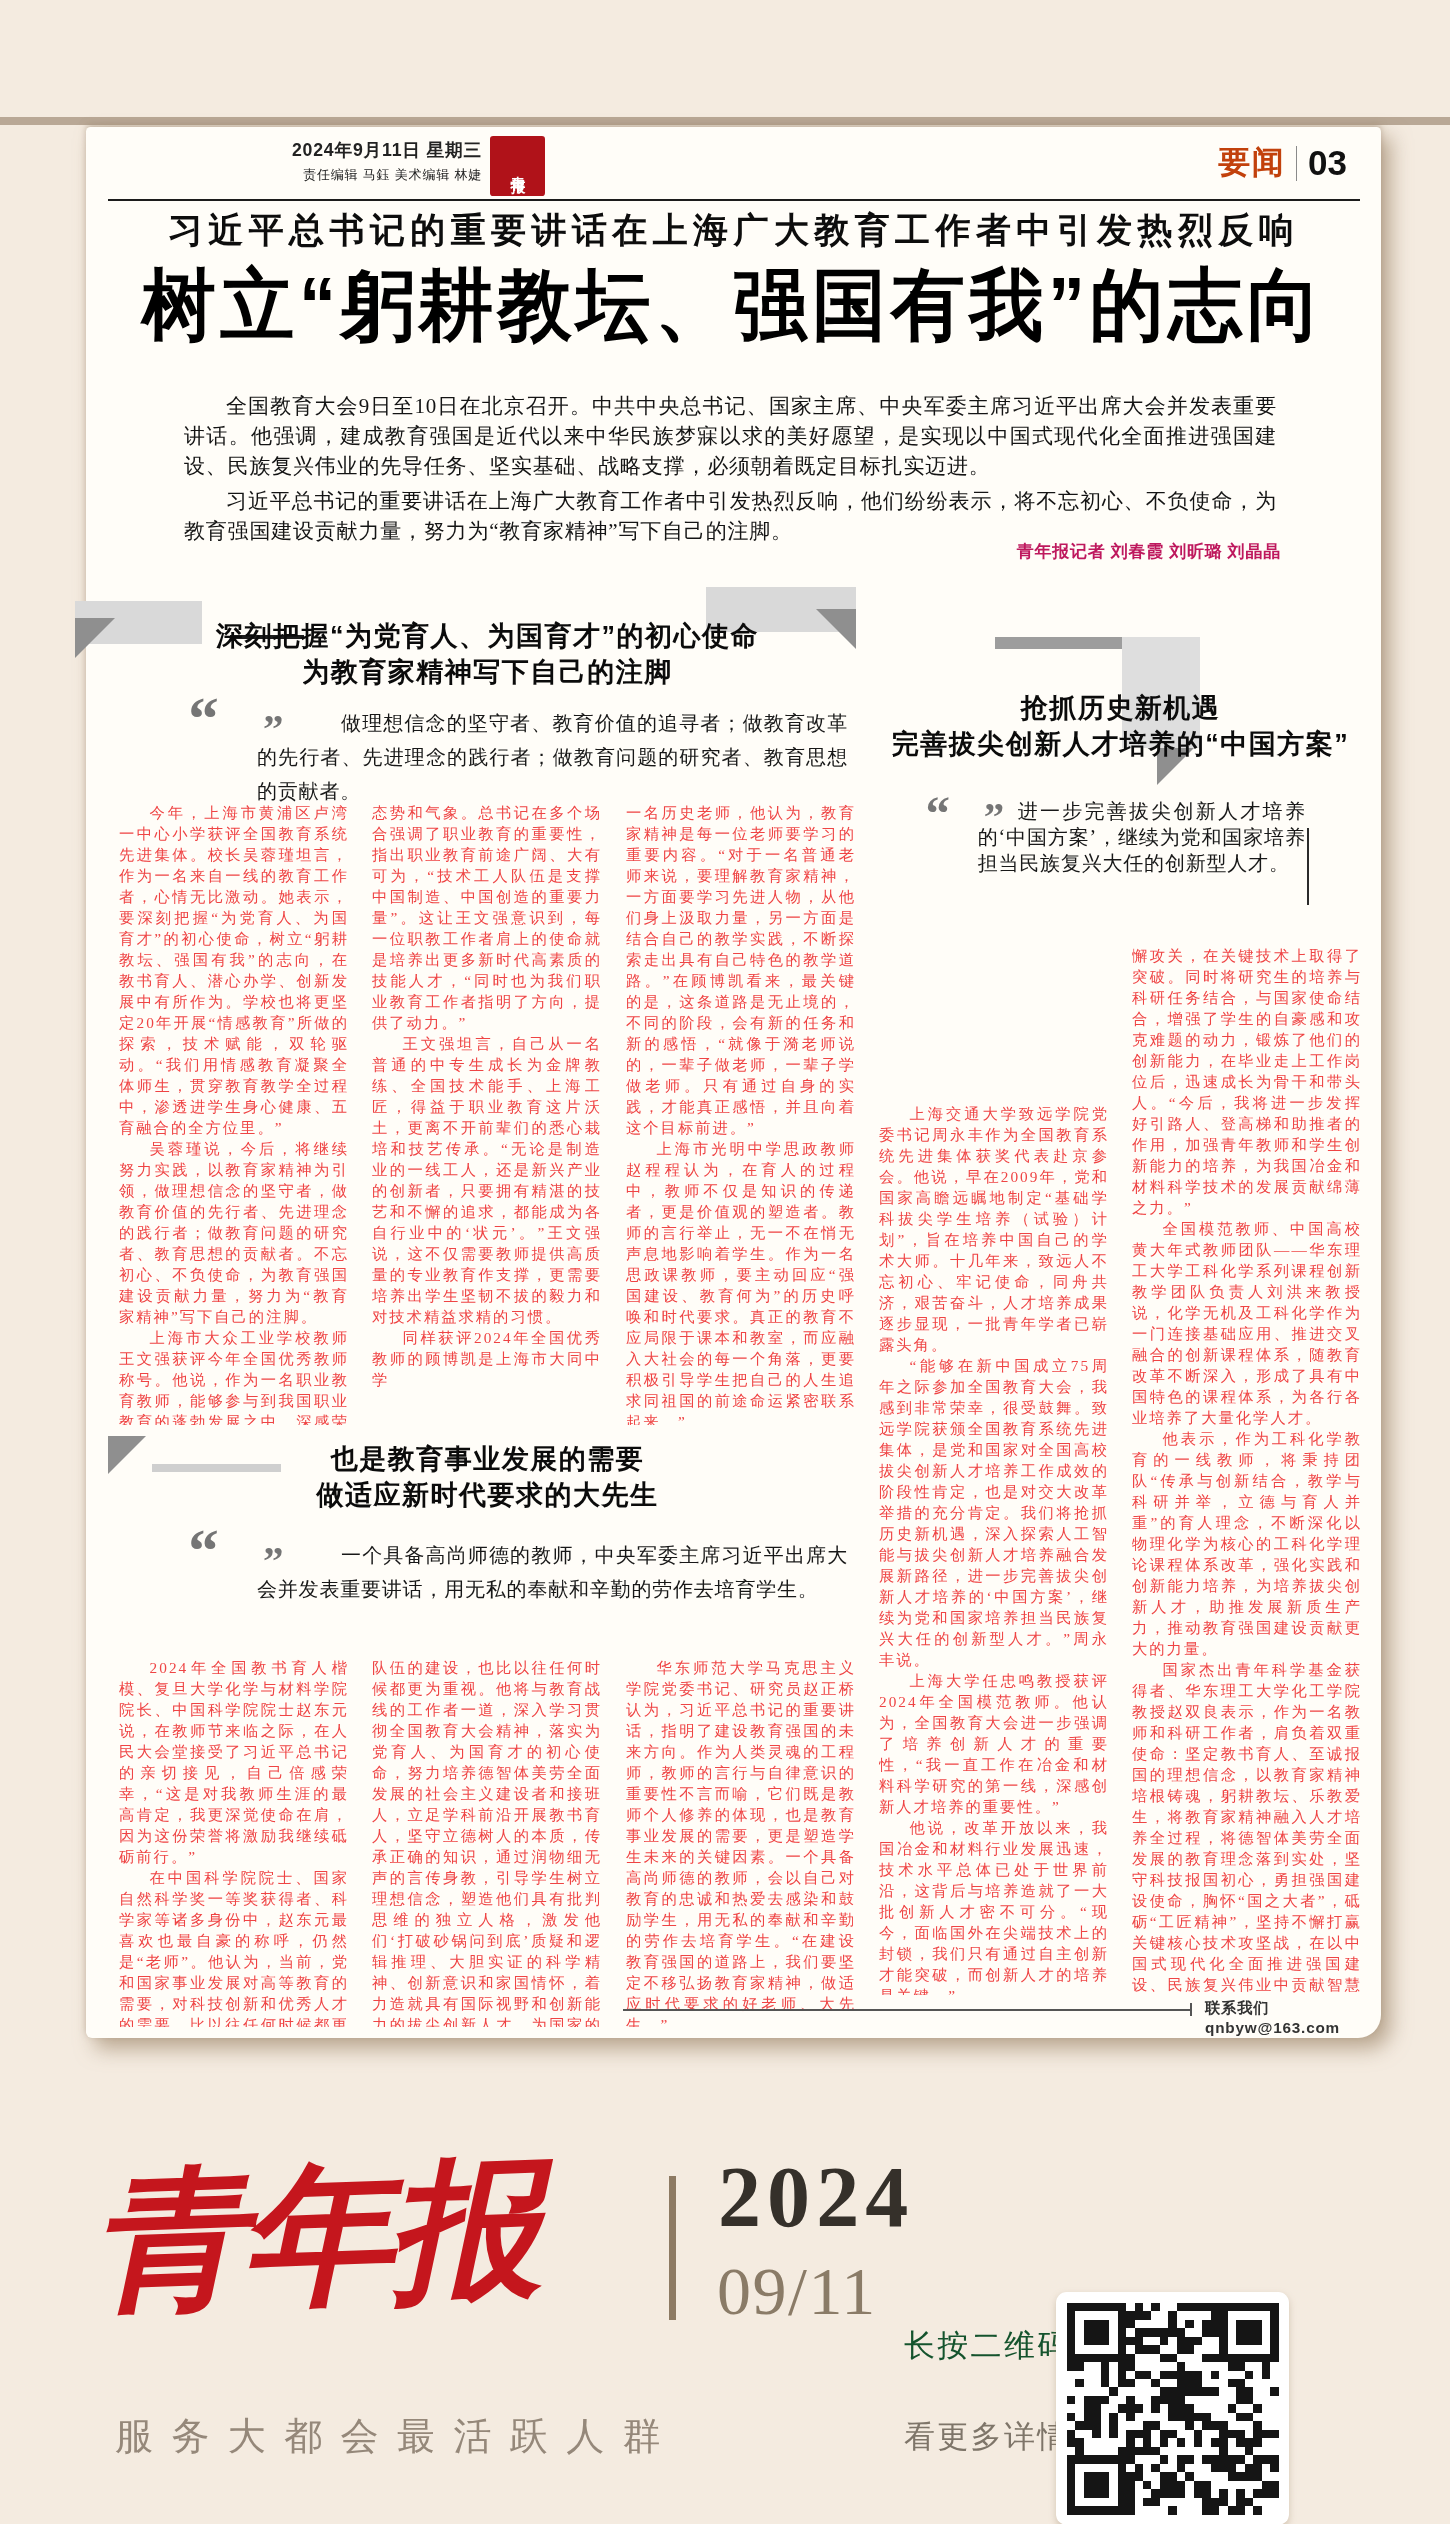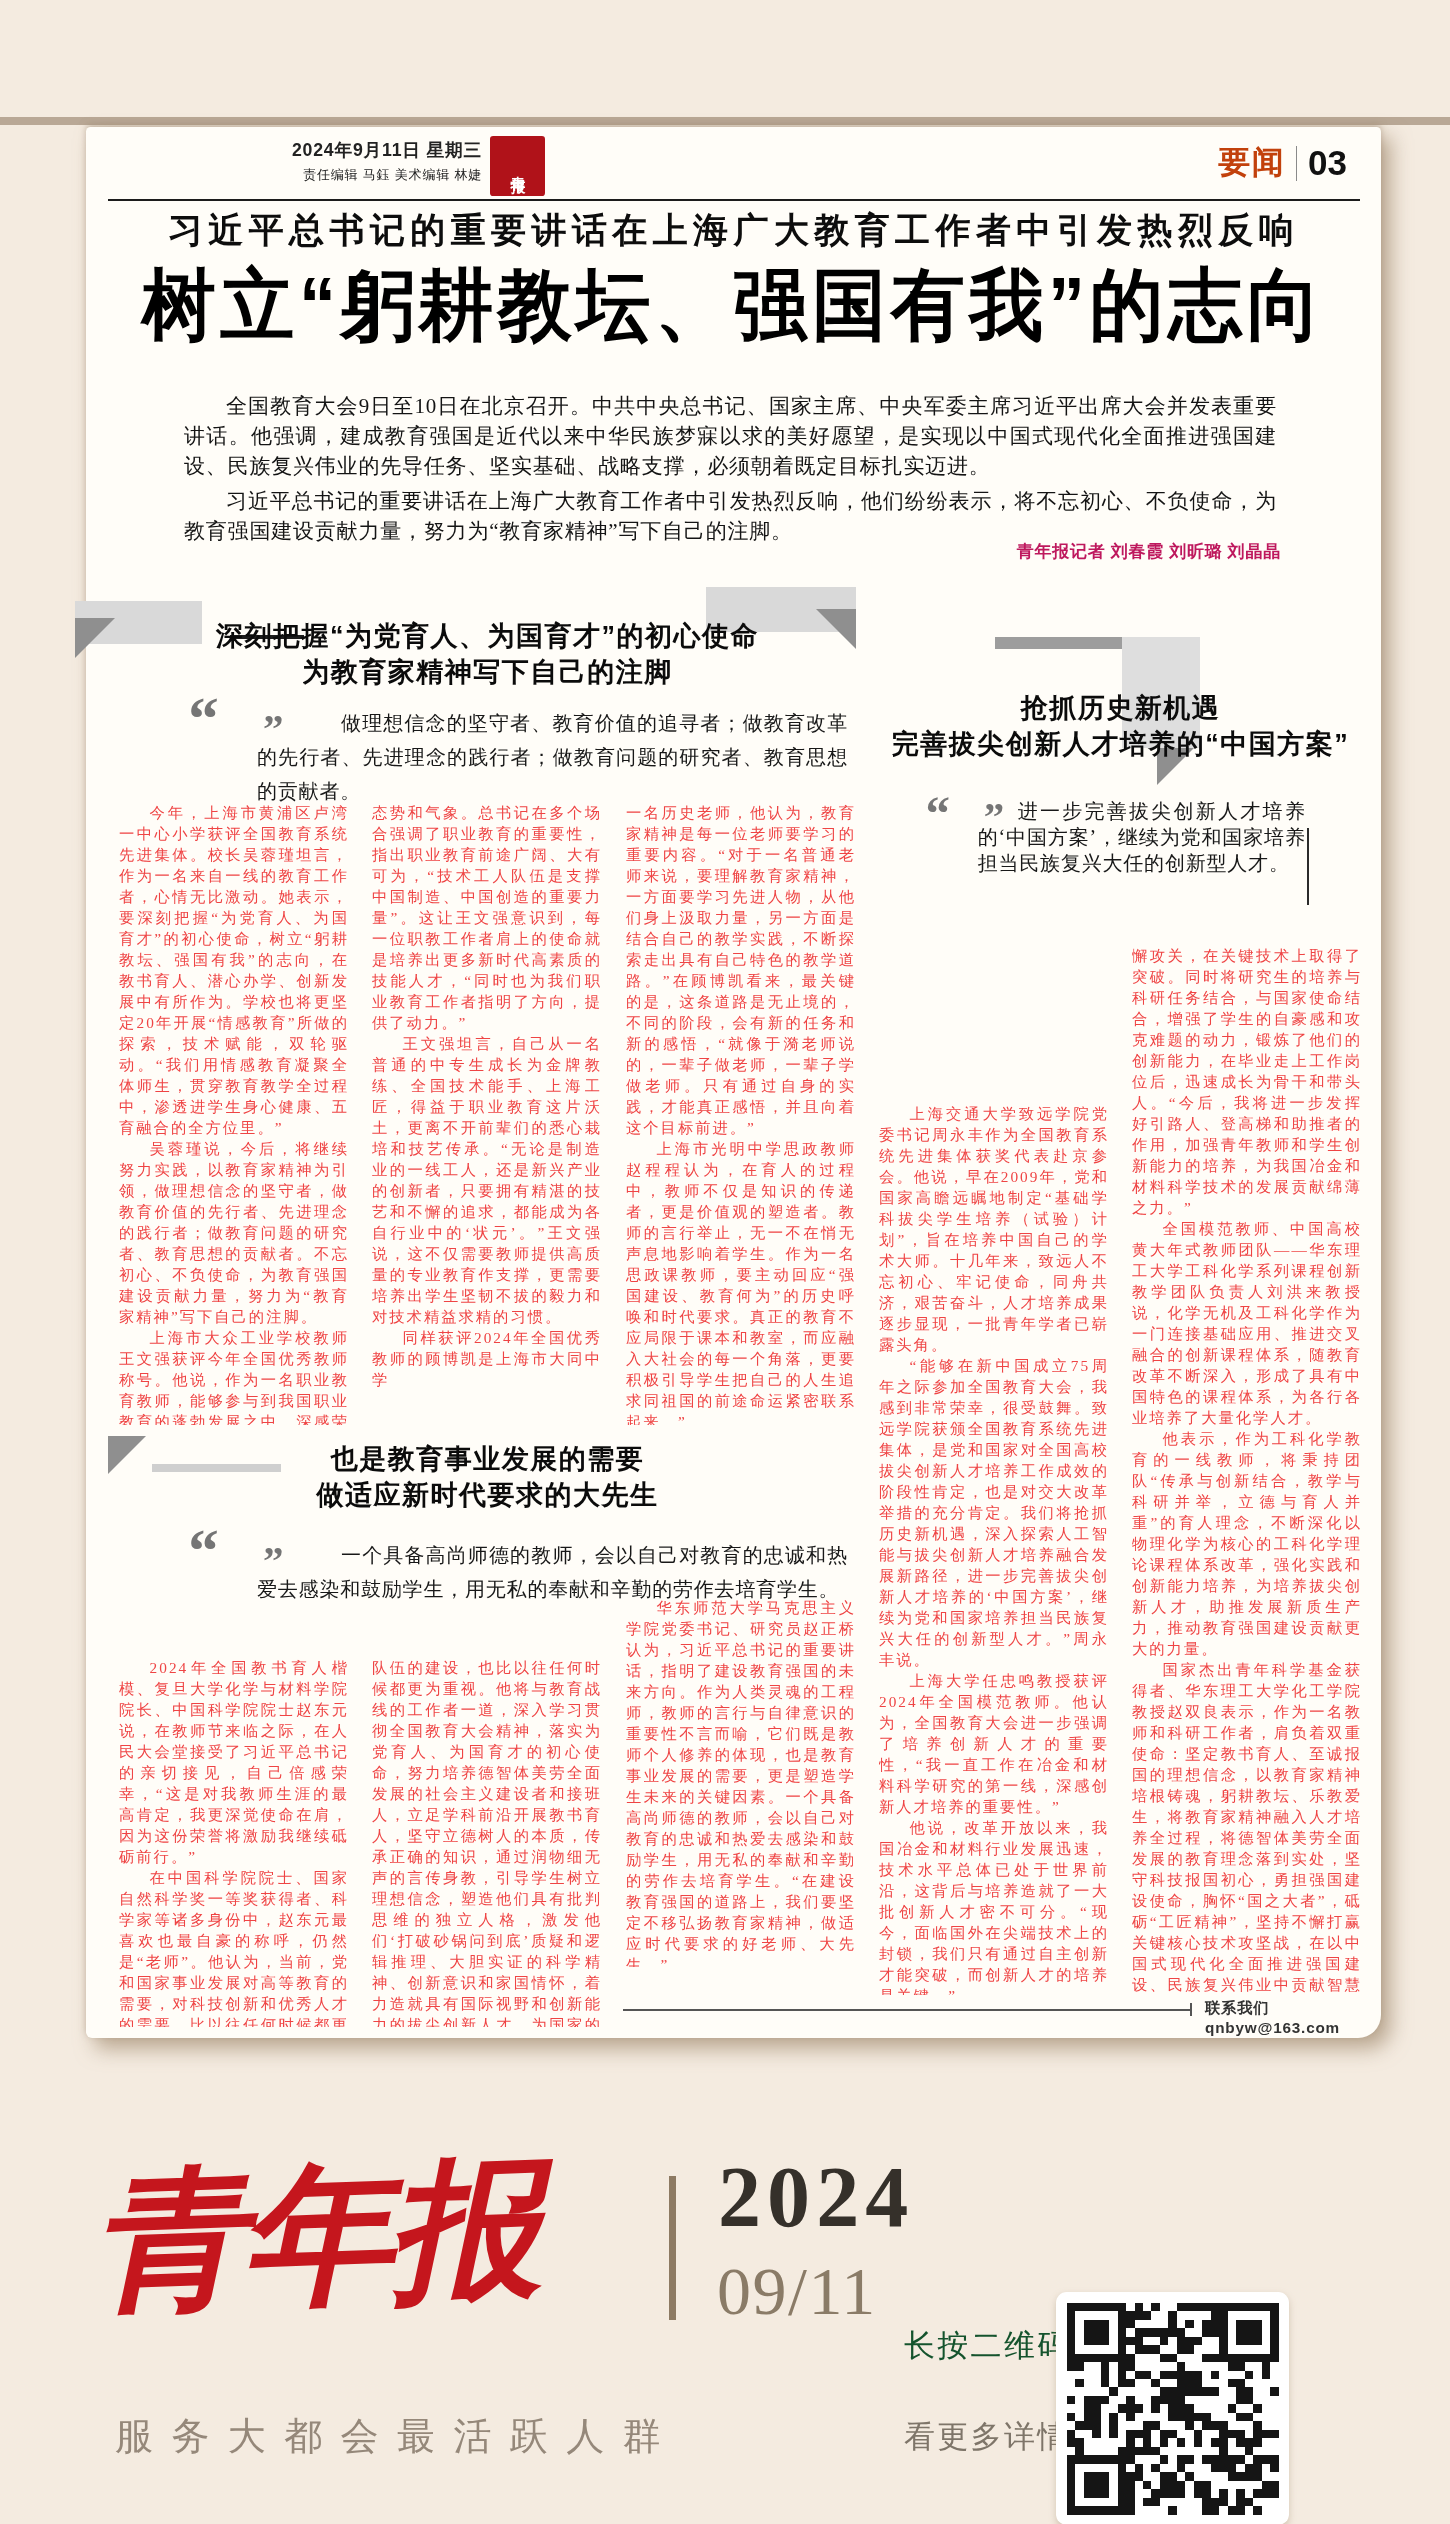--- a/index.html
+++ b/index.html
@@ -56,21 +56,21 @@
   
   .col{width:230px;font-family:"Liberation Serif",serif;font-size:15.3px;line-height:21px;
        letter-spacing:2px;color:#ef4444;text-align:justify;overflow:hidden;}
   .col p{position:static;margin:0;text-indent:2em;}
   .col p.cont{text-indent:0;}
   .c-a1-1{left:33px;top:675px;height:623px;}
   .c-a1-2{left:286px;top:675px;height:623px;}
   .c-a1-3{left:540px;top:675px;height:623px;}
   .c-a2-1{left:33px;top:1530px;height:370px;}
   .c-a2-2{left:286px;top:1530px;height:370px;}
-  .c-a2-3{left:540px;top:1470px;height:370px;}
+  .c-a2-3{left:540px;top:1530px;height:370px;}
   .c-a3-1{left:793px;top:976px;height:892px;}
   .c-a3-2{left:1046px;top:818px;height:1050px;}
   .vrule3{left:1221px;top:701px;width:2.3px;height:77px;background:#2b2b2b;}
   
   .contact-rule{left:537px;top:1882px;width:568px;height:1.5px;background:#555;}
   .contact-tick{left:1104px;top:1876px;width:1.5px;height:13px;background:#555;}
   .contact-text{left:1119px;top:1871px;font-size:15.3px;font-weight:bold;color:#333;letter-spacing:0.8px;}
   
   .f-logo{left:91px;top:2158px;font-family:"DejaVu Serif",serif;font-style:italic;font-weight:bold;
           font-size:153px;line-height:1;color:#c5161d;letter-spacing:-4.6px;transform:rotate(-2deg);}
@@ -182,21 +182,21 @@
   <div class="tri-dl" style="left:21.5px;top:1309px;border-top-width:38px;border-right-width:38px;"></div>
   <div class="slab" style="left:66px;top:1337px;width:129px;height:7.7px;background:#cfcfcf;"></div>
 
   <div class="sec-head" style="left:33px;top:1314px;width:737px;">
     <span>也是教育事业发展的需要</span>
     <span>做适应新时代要求的大先生</span>
   </div>
   <div style="left:87px;top:1391px;width:675px;height:92px;">
     <span class="qmark qopen" style="left:15.3px;top:1.5px;">“</span>
     <p class="qtext" style="left:0;top:20px;width:675px;text-indent:4.2em;">
-      <span>一个具备高尚师德的教师，会以自己对教育的忠诚和热爱去感染和鼓励学生，用无私的奉献和辛勤的劳作去培育学生。</span><span class="qclose">”</span>
+      <span>一个具备高尚师德的教师，中央军委主席习近平出席大会并发表重要讲话，用无私的奉献和辛勤的劳作去培育学生。</span><span class="qclose">”</span>
     </p>
   </div>
   <div class="col c-a2-1">
     <p>2024年全国教书育人楷模、复旦大学化学与材料学院院长、中国科学院院士赵东元说，在教师节来临之际，在人民大会堂接受了习近平总书记的亲切接见，自己倍感荣幸，“这是对我教师生涯的最高肯定，我更深觉使命在肩，因为这份荣誉将激励我继续砥砺前行。”</p>
     <p>在中国科学院院士、国家自然科学奖一等奖获得者、科学家等诸多身份中，赵东元最喜欢也最自豪的称呼，仍然是“老师”。他认为，当前，党和国家事业发展对高等教育的需要，对科技创新和优秀人才的需要，比以往任何时候都更为迫切；对教育家精</p>
   </div>
   <div class="col c-a2-2">
     <p class="cont">队伍的建设，也比以往任何时候都更为重视。他将与教育战线的工作者一道，深入学习贯彻全国教育大会精神，落实为党育人、为国育才的初心使命，努力培养德智体美劳全面发展的社会主义建设者和接班人，立足学科前沿开展教书育人，坚守立德树人的本质，传承正确的知识，通过润物细无声的言传身教，引导学生树立理想信念，塑造他们具有批判思维的独立人格，激发他们‘打破砂锅问到底’质疑和逻辑推理、大胆实证的科学精神、创新意识和家国情怀，着力造就具有国际视野和创新能力的拔尖创新人才，为国家的繁荣和民族的复兴贡献力量。</p>
   </div>
   <div class="col c-a2-3">

